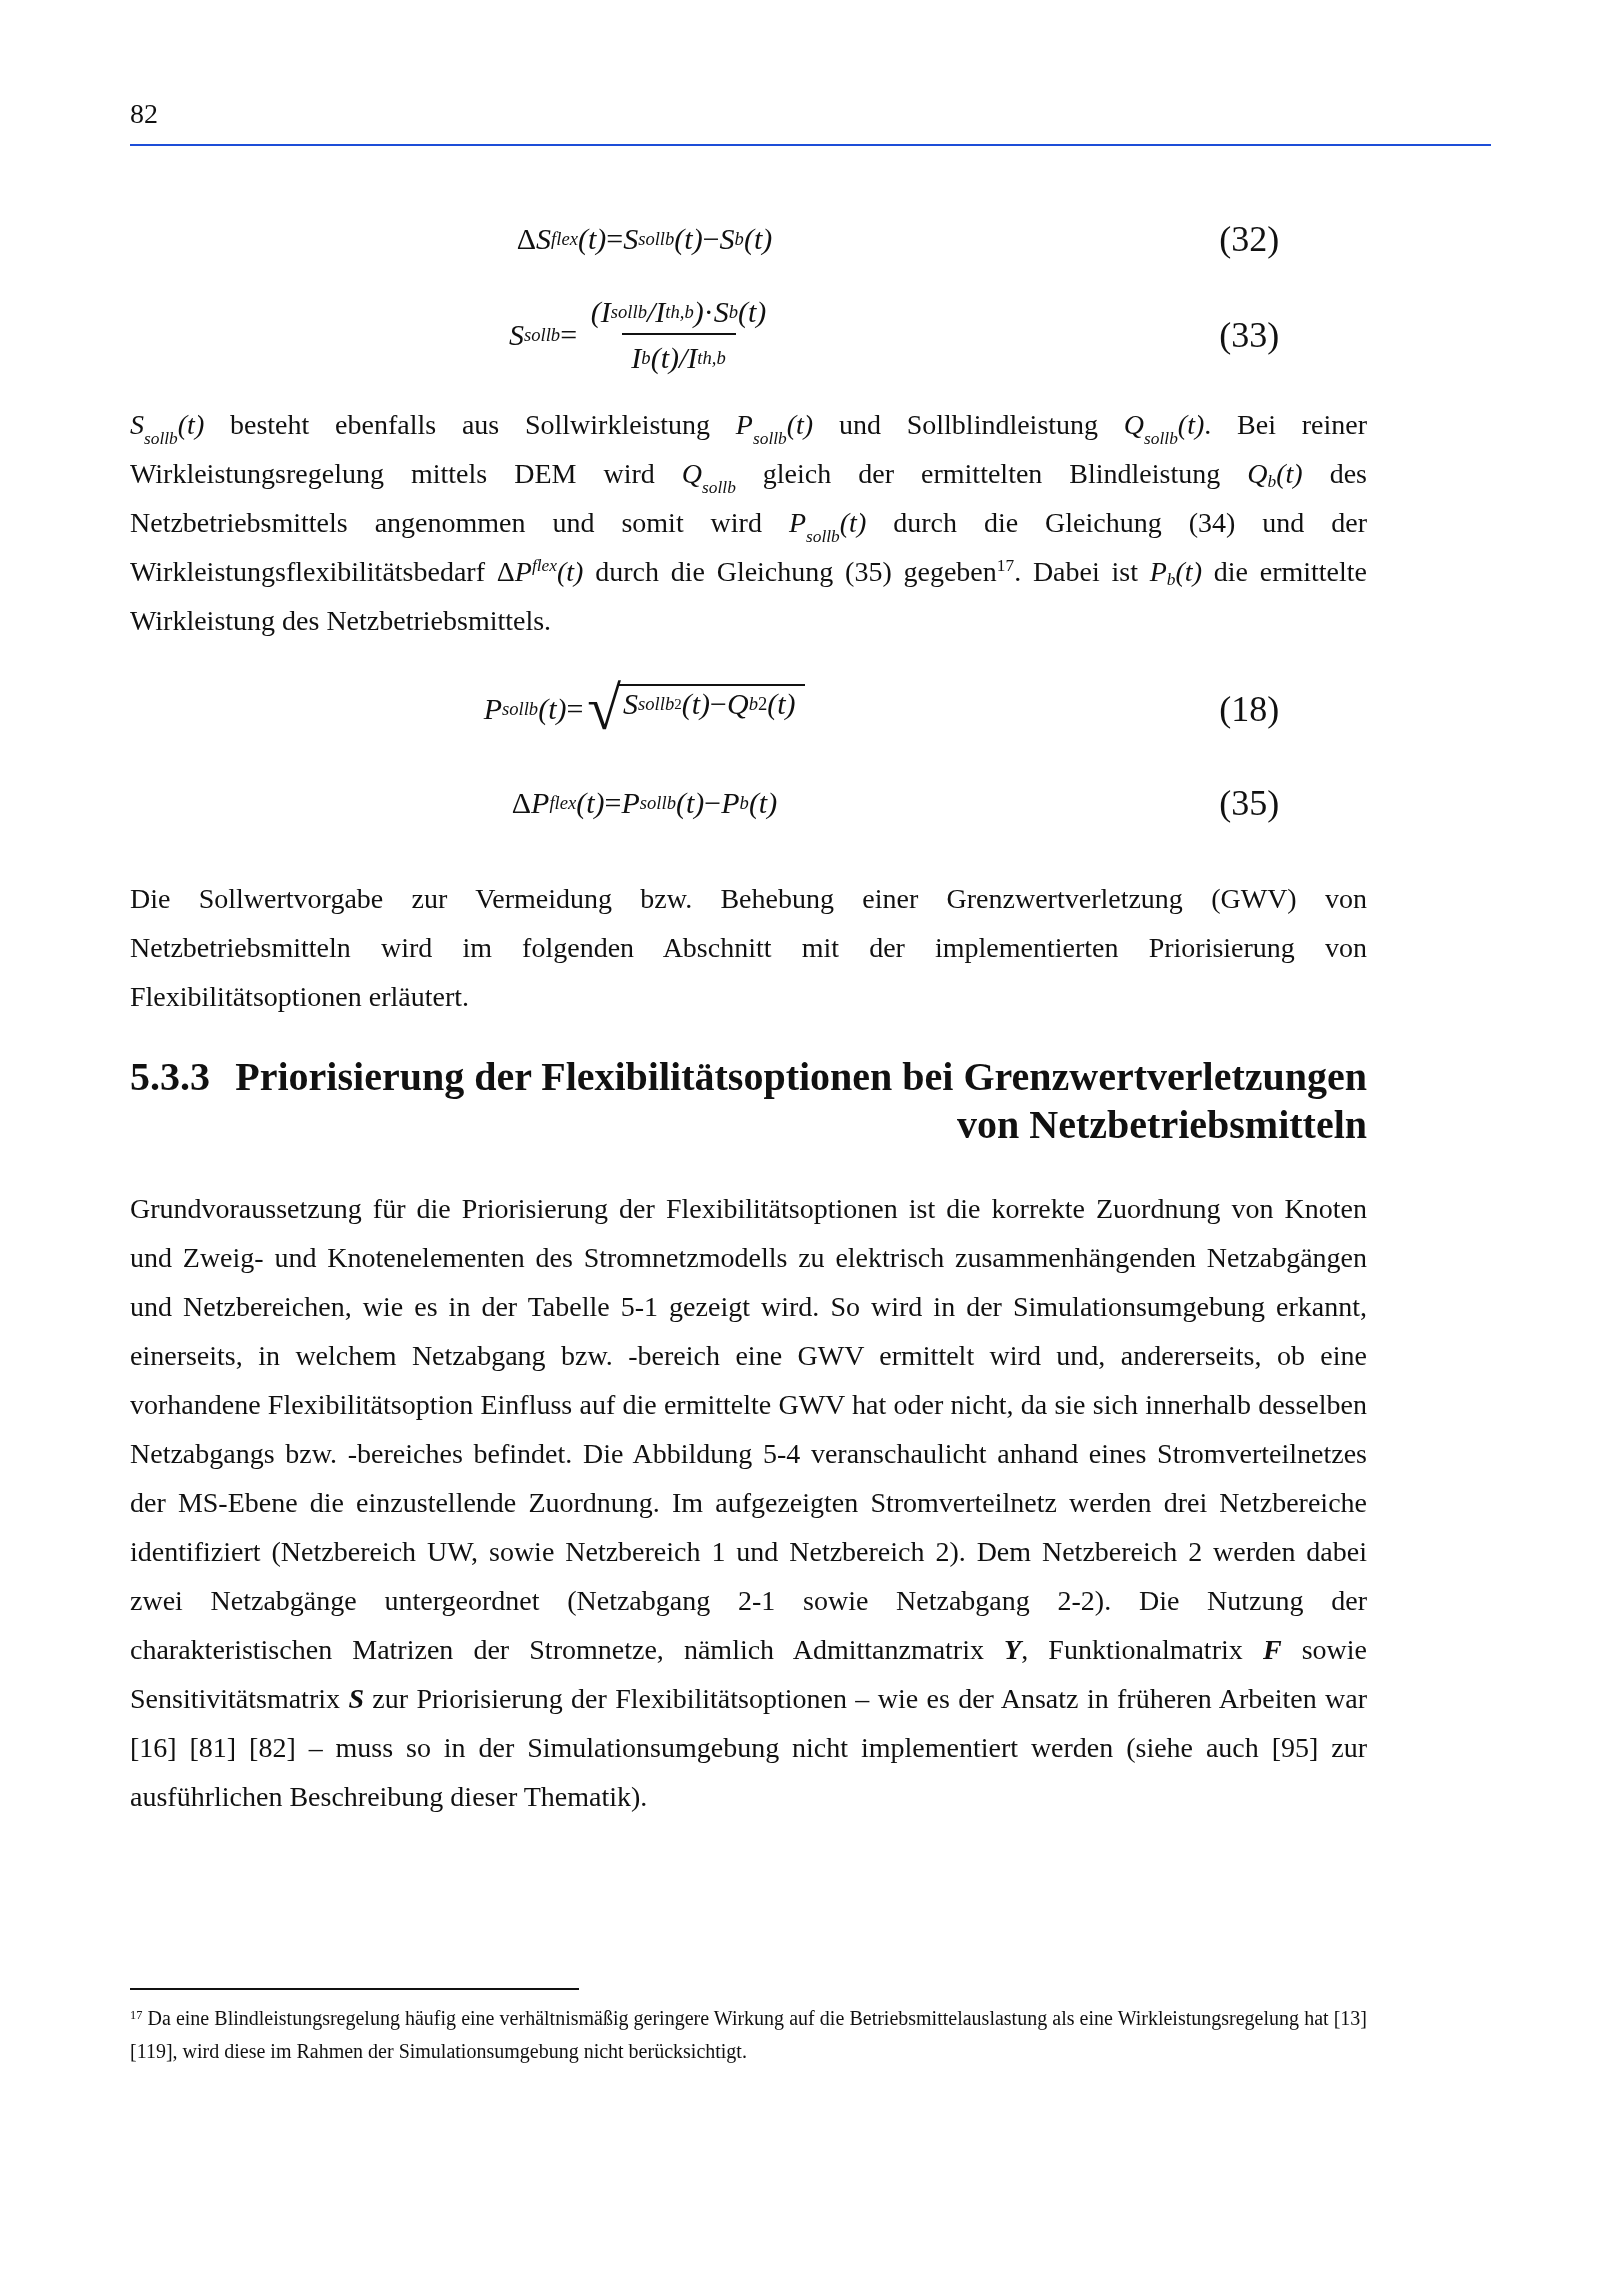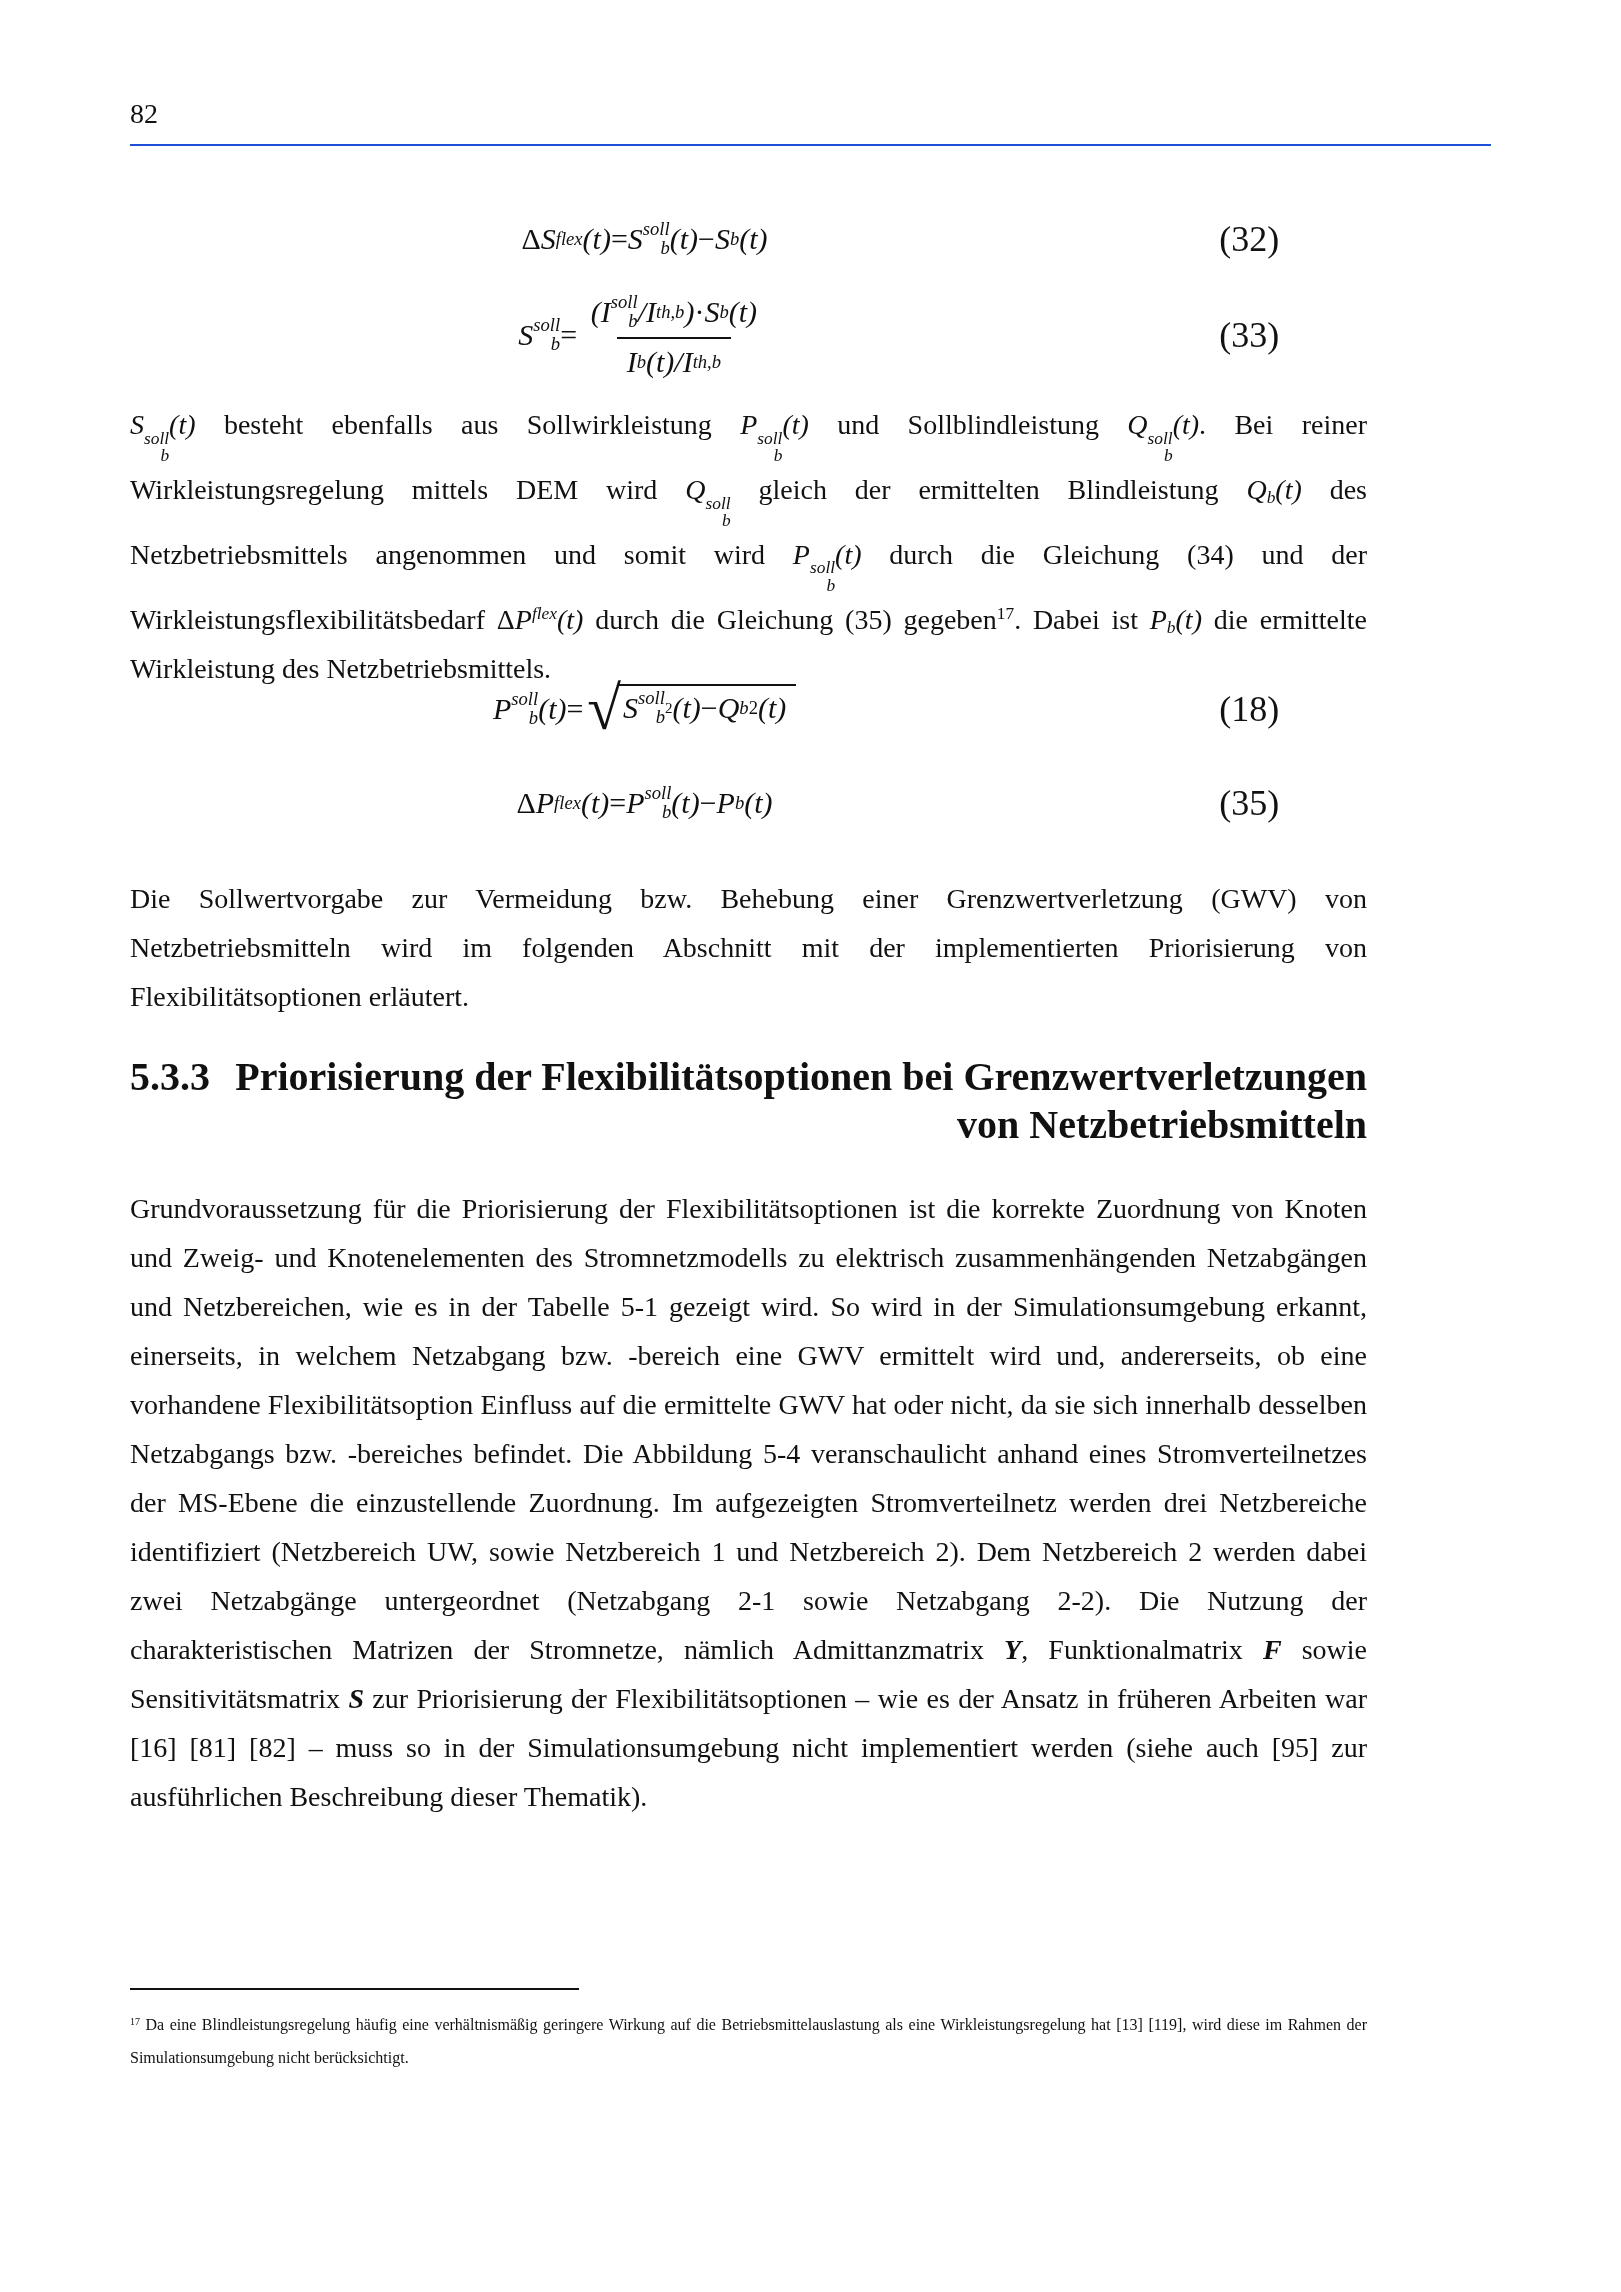--- a/index.html
+++ b/index.html
@@ -45,21 +45,21 @@
   .bi { font-style:italic; font-weight:bold; }
   .rm { font-style:normal; }
 
   sup, sub { font-size:0.62em; font-style:italic; line-height:0; }
   sup.rm, sub.rm { font-style:normal; }
   sup { vertical-align:0.55em; }
   sub { vertical-align:-0.25em; }
   sup.sup2 { vertical-align:1.05em; font-size:0.5em; }
 
   .ss {
-    display:inline-flex; flex-direction:column; align-items:flex-end;
+    display:inline-flex; align-items:center;
     font-size:0.62em; font-style:italic; line-height:1.02;
     vertical-align:-0.55em;
   }
   .frac { display:inline-flex; flex-direction:column; align-items:center; vertical-align:middle; margin:0 3.9px; }
   .frac .num { padding:0 9.8px 5.9px 9.8px; display:inline-flex; align-items:center; white-space:nowrap; }
   .frac .den { border-top:2.9px solid #111; padding:7.8px 9.8px 0 9.8px; display:inline-flex; align-items:center; white-space:nowrap; }
   .sqrt { display:inline-flex; align-items:flex-start; margin-left:3.9px; }
   .sqrt-rad { font-size:2.05em; line-height:0.8; font-style:normal; margin-right:-3.9px; }
   .sqrt-in { border-top:2.9px solid #111; padding:2.9px 9.8px 0 5.9px; display:inline-flex; align-items:center; }
 
@@ -77,22 +77,22 @@
     display:flex;
     font-size:40px; font-weight:bold; line-height:48px;
   }
   .h-num { width:84px; flex:none; }
   .h-title { flex:1; text-align:right; }
 
   
   .footnote-block { left:130px; width:1237px; }
   .fn-rule { width:449px; height:0; border-top:2.9px solid #111; }
   .fn-text {
-    margin-top:18px;
-    font-size:16px; line-height:33px;
+    margin-top:12px;
+    font-size:20px; line-height:33px;
     text-align:justify;
   }
   .fn-text sup { font-size:0.62em; font-style:normal; vertical-align:0.5em; }
 </style>
 </head>
 <body>
 
 <div class="page">
 
   <div class="abs header">

